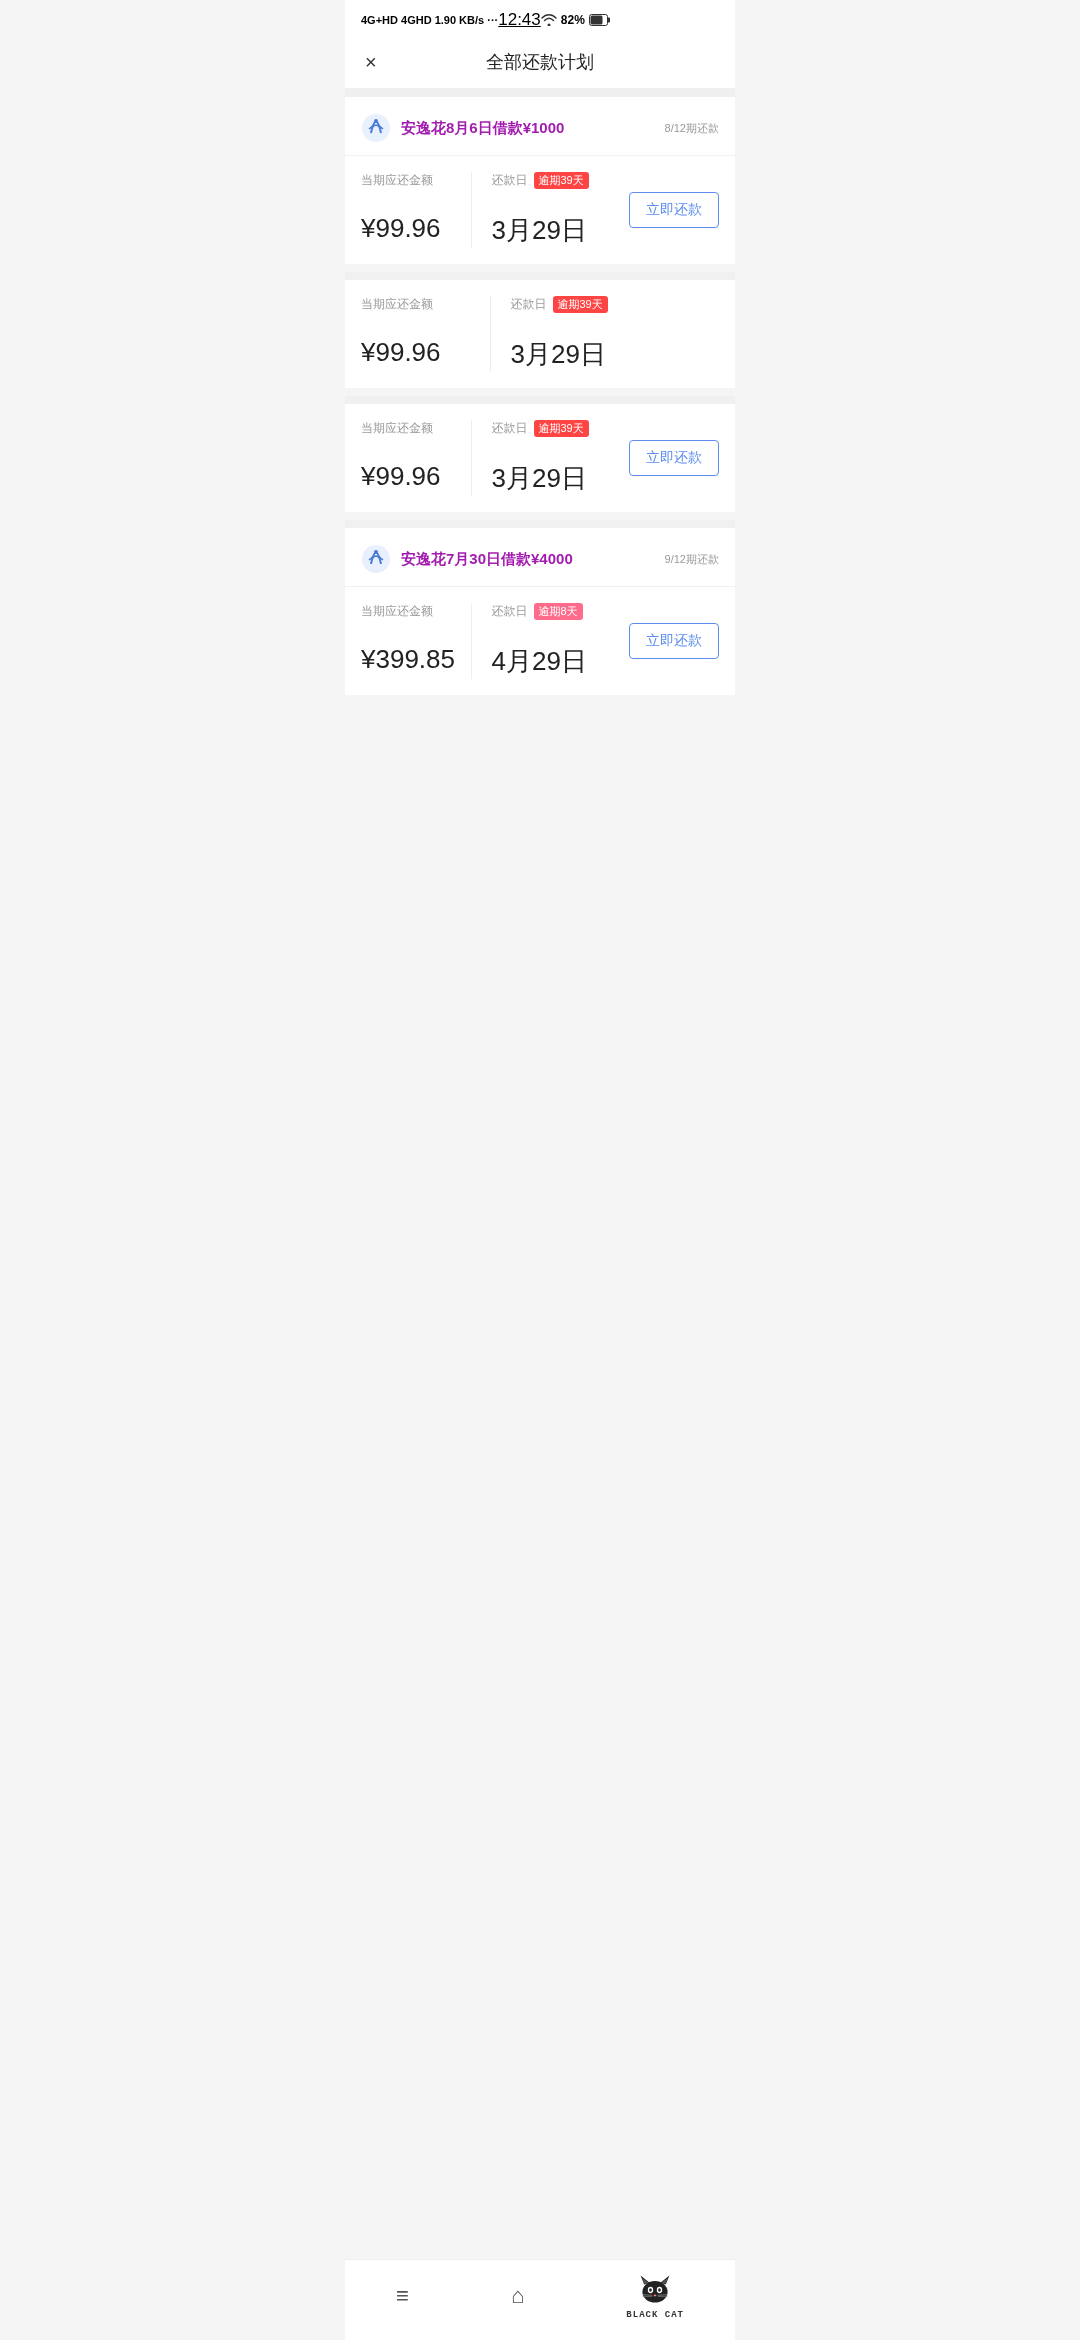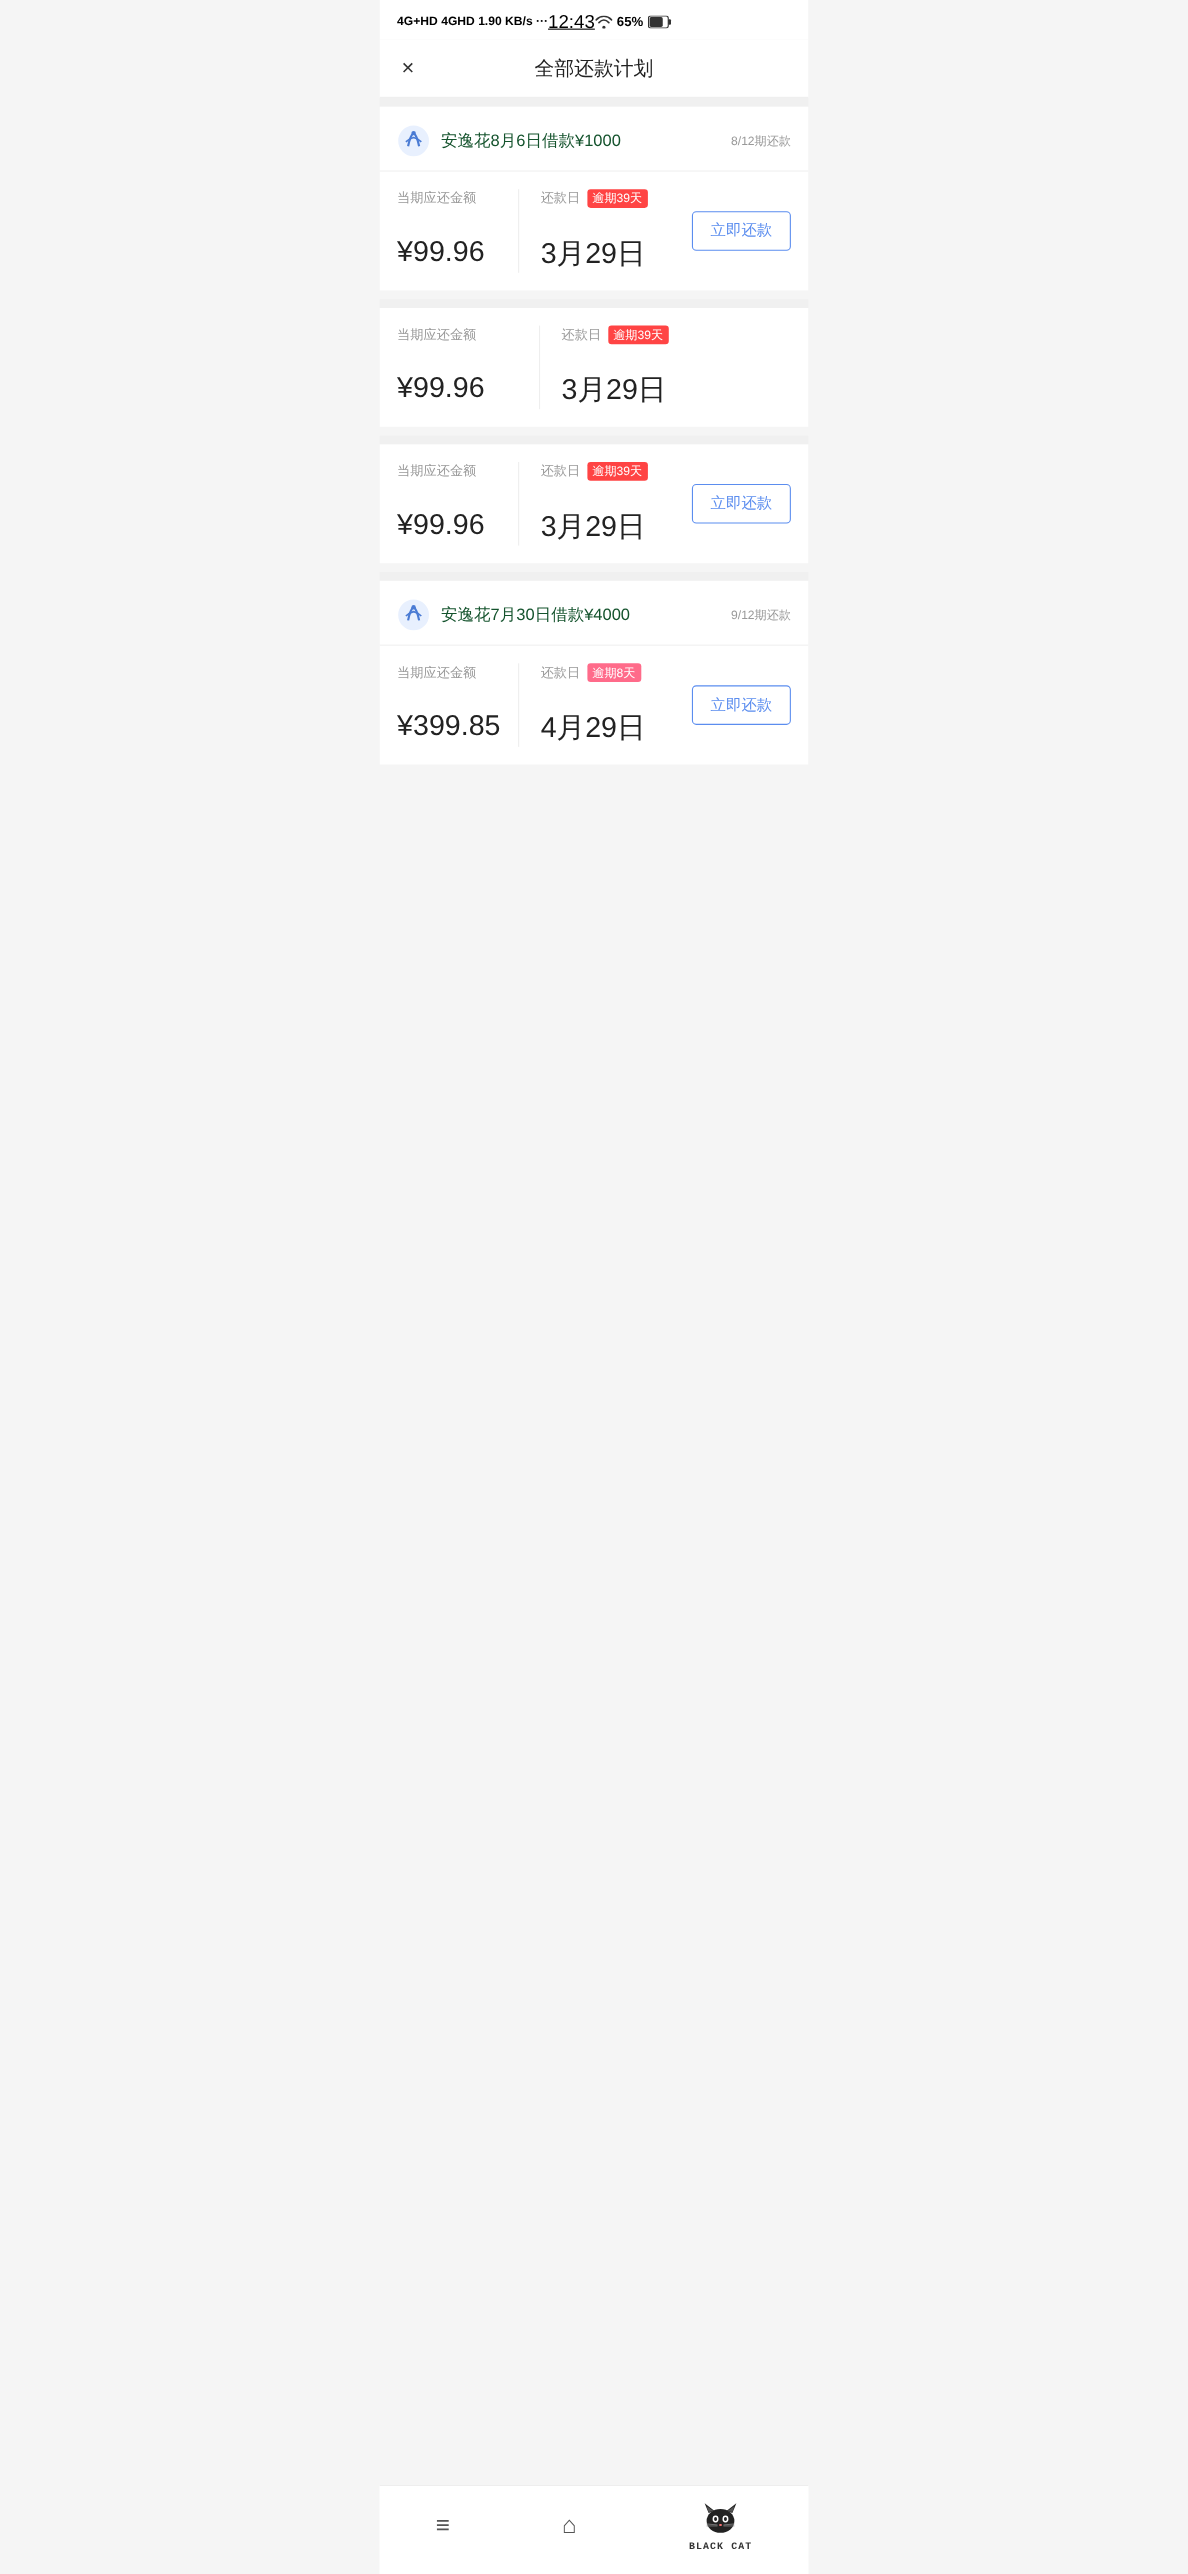--- a/index.html
+++ b/index.html
@@ -74,22 +74,22 @@
       gap: 10px;
     }
 
     .loan-icon {
       width: 30px;
       height: 30px;
     }
 
     .loan-title {
       font-size: 15px;
-      color: #14532d;
-      font-weight: 400;
+      color: #a21caf;
+      font-weight: 700;
     }
 
     .loan-period {
       font-size: 11px;
       color: #999;
     }
 
     .detail-label {
       font-size: 12px;
       color: #999;
@@ -264,21 +264,21 @@
     <span>4G+HD  4GHD  1.90 KB/s  ···</span>
   </div>
   <div class="status-center">12:43</div>
   <div class="status-right">
 
     <svg width="16" height="12" viewBox="0 0 16 12">
       <path d="M8 9.5a1.5 1.5 0 1 1 0 3 1.5 1.5 0 0 1 0-3z" fill="#333"></path>
       <path d="M3.5 6.5C5 5 6.4 4.2 8 4.2s3 .8 4.5 2.3" stroke="#333" stroke-width="1.5" fill="none" stroke-linecap="round"></path>
       <path d="M1 4C3.2 1.8 5.5.8 8 .8s4.8 1 7 3.2" stroke="#333" stroke-width="1.5" fill="none" stroke-linecap="round"></path>
     </svg>
-    <span>65%</span>
+    <span>82%</span>
 
     <svg width="22" height="12" viewBox="0 0 22 12">
       <rect x="0.5" y="0.5" width="18" height="11" rx="2" stroke="#333" stroke-width="1" fill="none"></rect>
       <rect x="18.5" y="3.5" width="2.5" height="5" rx="1" fill="#333"></rect>
       <rect x="1.5" y="1.5" width="12" height="9" rx="1.5" fill="#333"></rect>
     </svg>
   </div>
 </div>
 
 <div class="header">

